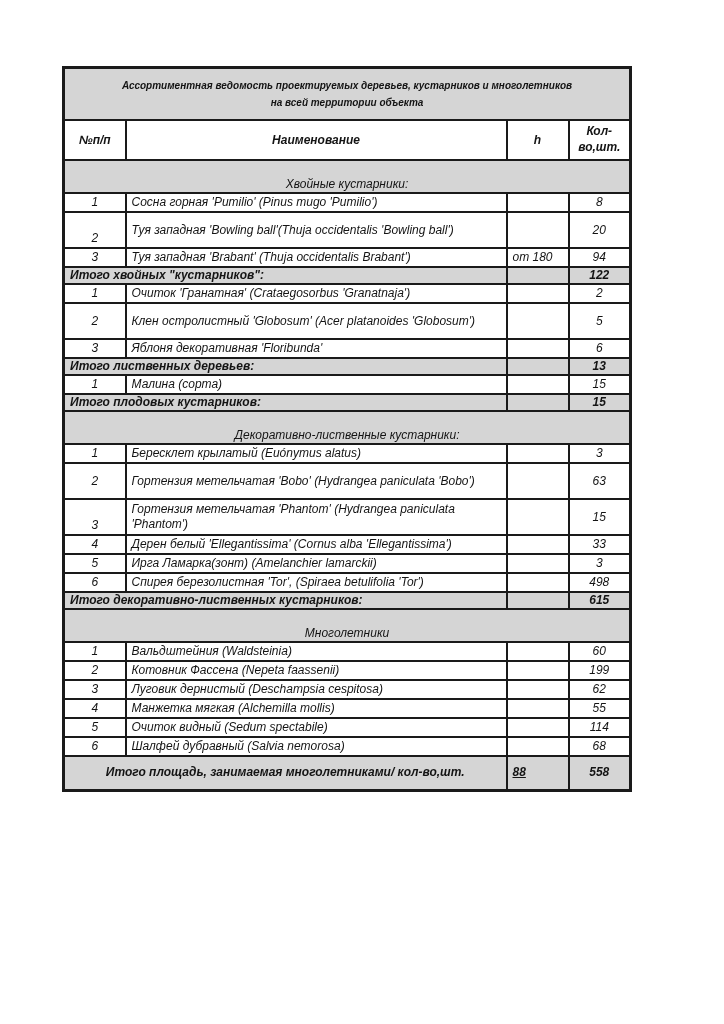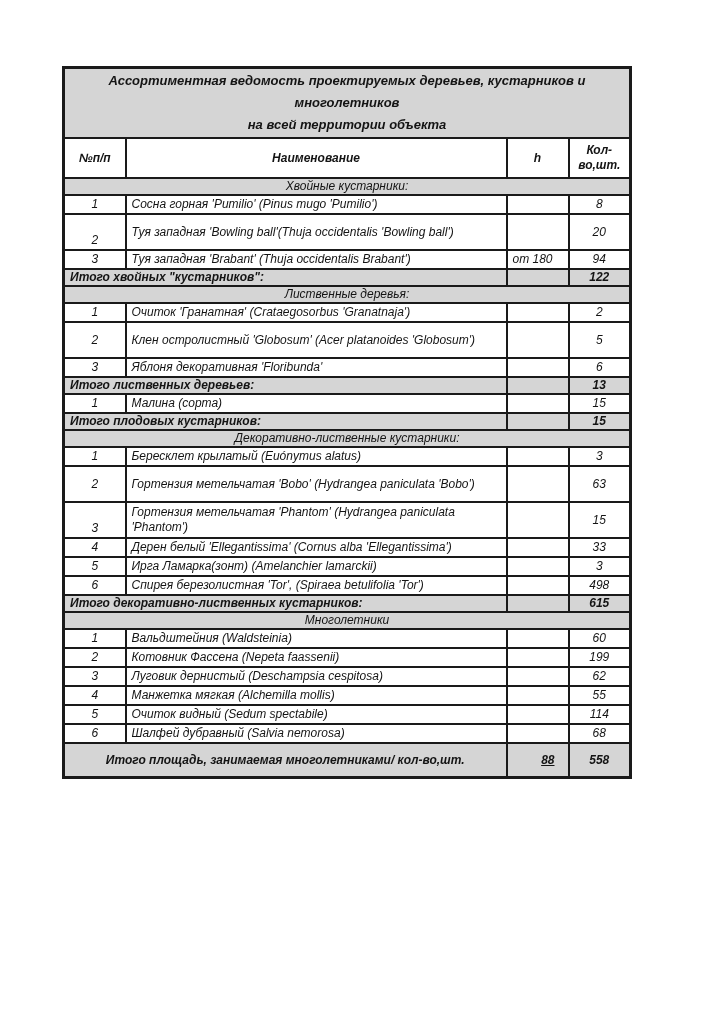--- a/index.html
+++ b/index.html
@@ -26,57 +26,57 @@
     font-size: 12px;
     color: #141414;
     padding: 1px 5px;
     overflow: hidden;
     vertical-align: middle;
     line-height: 1.25;
   }
   tr.title-row td {
     background: #d5d5d5;
     font-weight: bold;
-    font-size: 13px;
+    font-size: 10px;
     text-align: center;
     height: 48px;
     white-space: pre-line;
     line-height: 1.7;
   }
   tr.head-row td {
     font-weight: bold;
     text-align: center;
     height: 36px;
   }
   tr.head-row td.qty-head { white-space: pre-line; line-height: 1.3; }
   tr.sec-row td {
     background: #d5d5d5;
     text-align: center;
     height: 13px;
-    padding-top: 0;
+    padding-top: 16px;
     padding-bottom: 0;
   }
   tr.data-row { height: 19px; }
   tr.data-row.tall { height: 36px; }
   td.num { text-align: center; }
   td.num.bottom { vertical-align: bottom; }
   td.name { text-align: left; }
   td.hcol { text-align: left; }
   td.qty { text-align: center; }
   tr.total-row td {
     background: #d5d5d5;
     font-weight: bold;
     height: 15px;
     padding-top: 0;
     padding-bottom: 0;
   }
   tr.total-row.grand { height: 34px; }
   tr.total-row td.total-label { text-align: left; }
   tr.total-row.grand td.total-label { text-align: center; }
-  tr.total-row td.hcol.right { text-align: right; padding-right: 13px; text-decoration: underline; }
+  tr.total-row td.hcol.right { padding-right: 13px; text-decoration: underline; }
 </style>
 </head>
 <body>
 
 <div class="page">
   <table class="sheet">
     <colgroup>
       <col style="width:62px">
       <col style="width:381px">
       <col style="width:62px">
@@ -115,23 +115,20 @@
           <td class="num">3</td>
           <td class="name">Туя западная 'Brabant' (Thuja occidentalis Brabant')</td>
           <td class="hcol">от 180</td>
           <td class="qty">94</td>
         </tr>
         <tr class="total-row">
           <td class="total-label" colspan="2">Итого хвойных "кустарников":</td>
           <td class="hcol"></td>
           <td class="qty">122</td>
         </tr>
-        <tr class="sec-row">
-          <td class="sec" colspan="4">Лиственные деревья:</td>
-        </tr>
         <tr class="data-row">
           <td class="num">1</td>
           <td class="name">Очиток 'Гранатная' (Crataegosorbus 'Granatnaja')</td>
           <td class="hcol"></td>
           <td class="qty">2</td>
         </tr>
         <tr class="data-row tall">
           <td class="num">2</td>
           <td class="name">Клен остролистный 'Globosum' (Acer platanoides 'Globosum')</td>
           <td class="hcol"></td>

